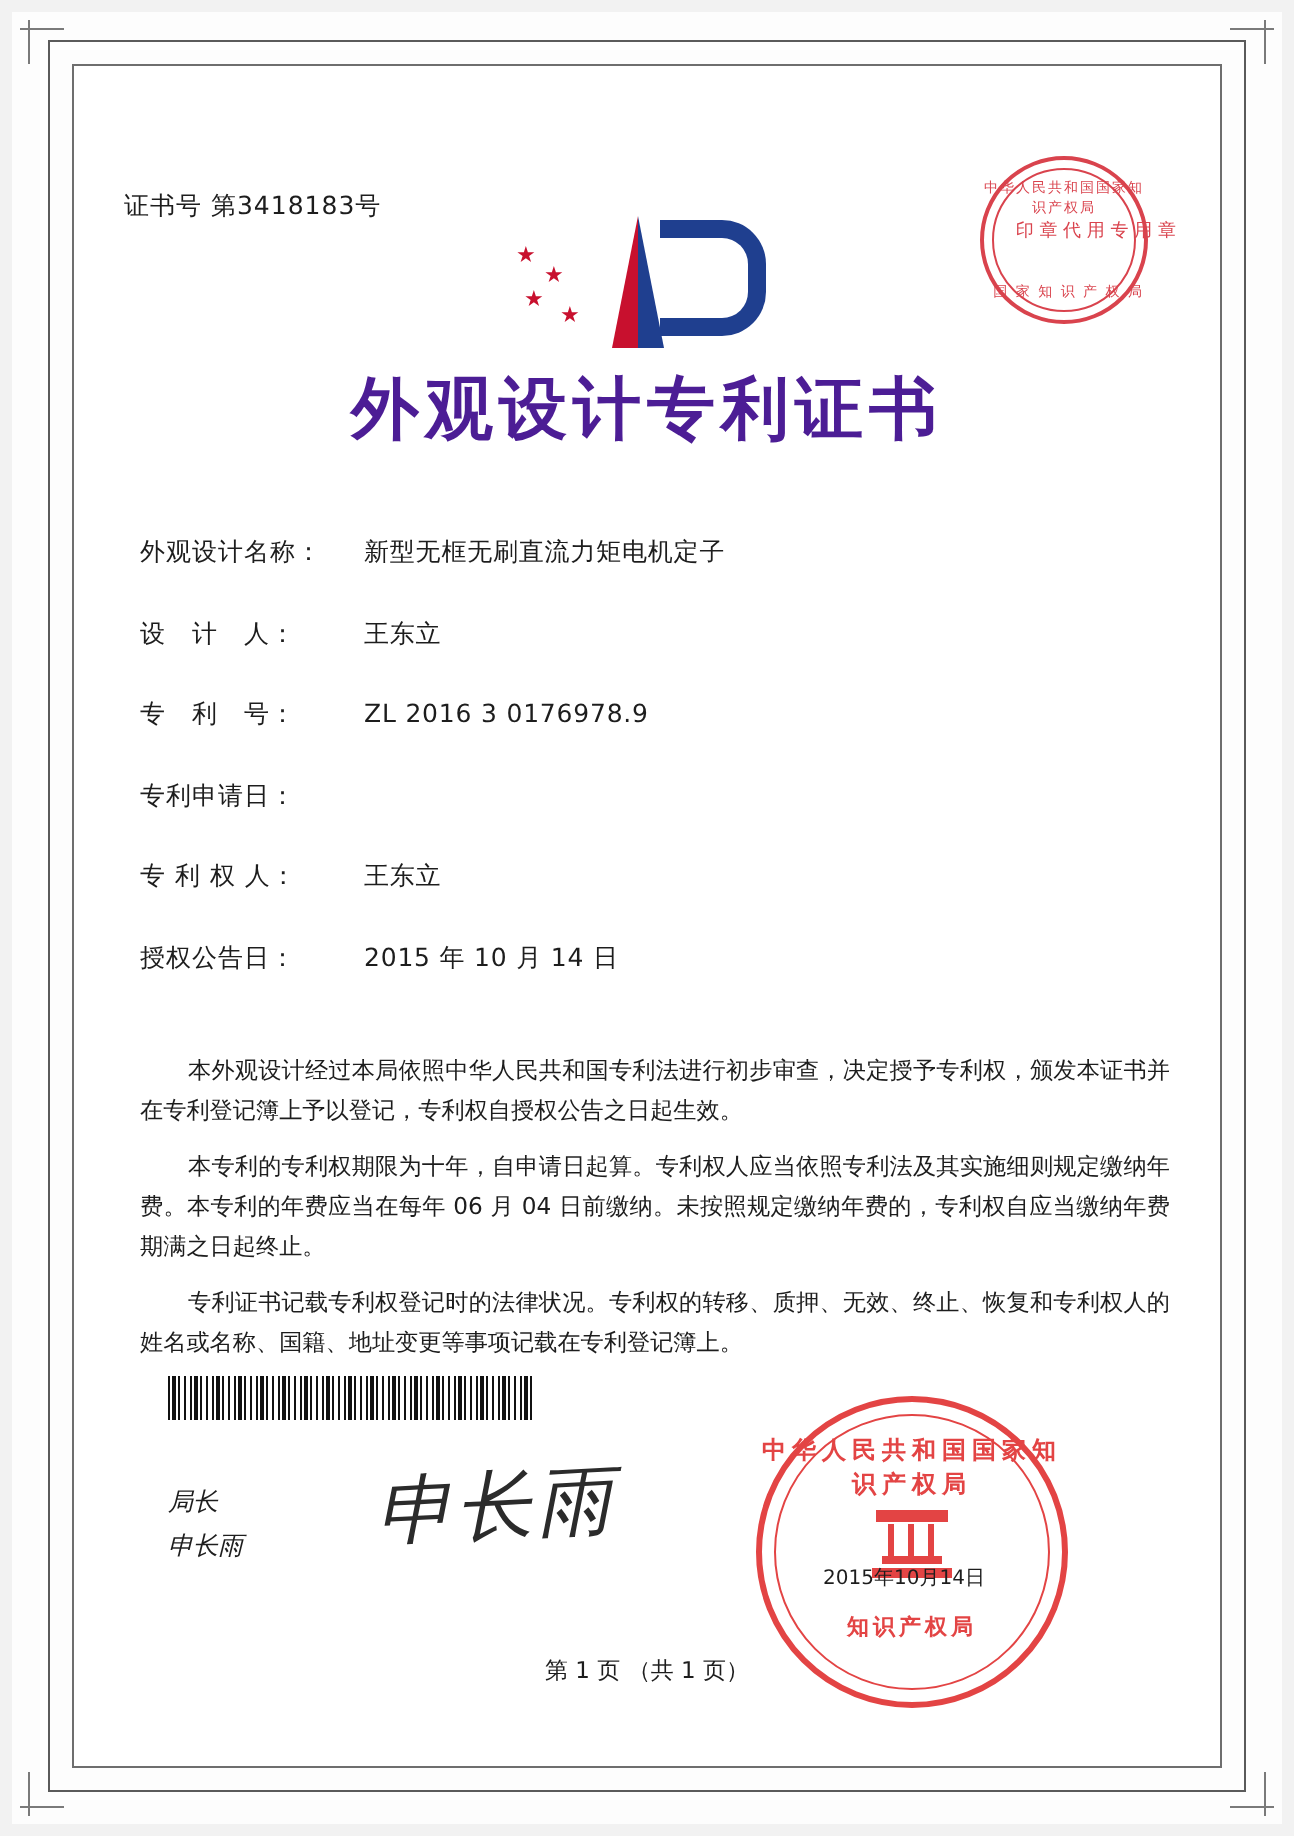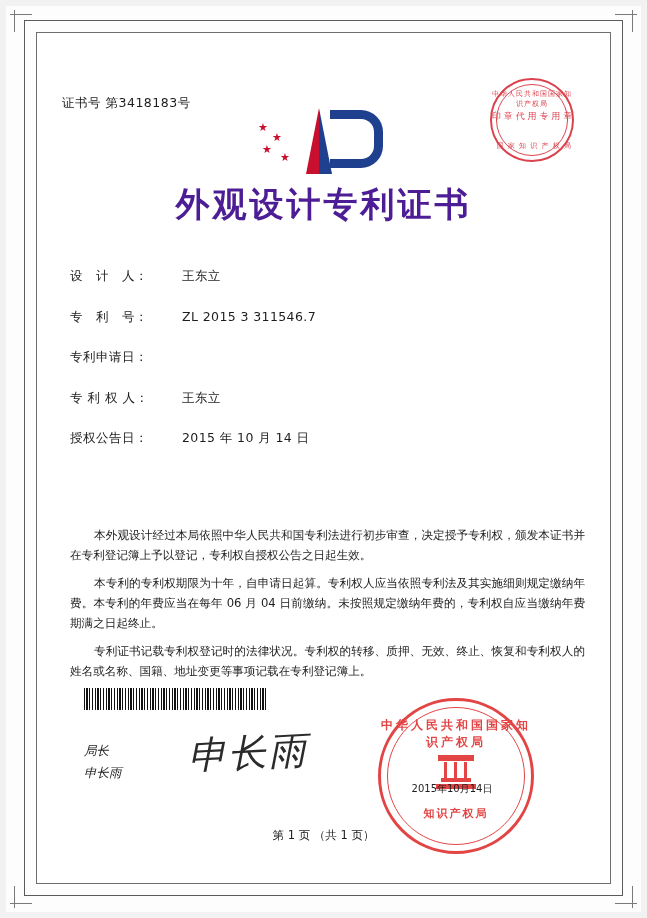--- a/index.html
+++ b/index.html
@@ -79,21 +79,21 @@
   }
   .stamp-top .ring{
     position:absolute;inset:4px;border:1px solid #d3232f;border-radius:50%;
   }
   .stamp-top .arc{
     position:absolute;left:0;top:9px;width:80px;text-align:center;
     font-size:7px;letter-spacing:1px;
     transform:none;
   }
   .stamp-top .mid{
-    position:absolute;left:0;top:30px;width:96px;text-align:left;
+    position:absolute;left:0;top:30px;width:96px;text-align:right;
     font-size:9px;line-height:12px;
   }
   .stamp-top .bot{
     position:absolute;left:0;bottom:9px;width:80px;text-align:right;
     font-size:7px;letter-spacing:1px;margin-top:37px;
   }
 
   .doc-title{
     position:absolute;left:0;right:0;top:182px;
     text-align:center;
@@ -234,26 +234,30 @@
     <div class="arc">中华人民共和国国家知识产权局</div>
     <div class="mid">印 章
 代 用 专 用 章</div>
     <div class="bot">国 家 知 识 产 权 局</div>
   </div>
 
   <div class="doc-title">外观设计专利证书</div>
 
   <div class="fields">
     <div class="field-row">
+      <div class="f-label">外观设计名称：</div>
+      <div class="f-value">新型无框无刷直流力矩电机定子</div>
+    </div>
+    <div class="field-row">
       <div class="f-label">设　计　人：</div>
       <div class="f-value">王东立</div>
     </div>
     <div class="field-row">
       <div class="f-label">专　利　号：</div>
-      <div class="f-value">ZL 2015 3 311546.7</div>
+      <div class="f-value">ZL 2016 3 0176978.9</div>
     </div>
     <div class="field-row">
       <div class="f-label">专利申请日：</div>
     </div>
     <div class="field-row">
       <div class="f-label">专 利 权 人：</div>
       <div class="f-value">王东立</div>
     </div>
     <div class="field-row">
       <div class="f-label">授权公告日：</div>

